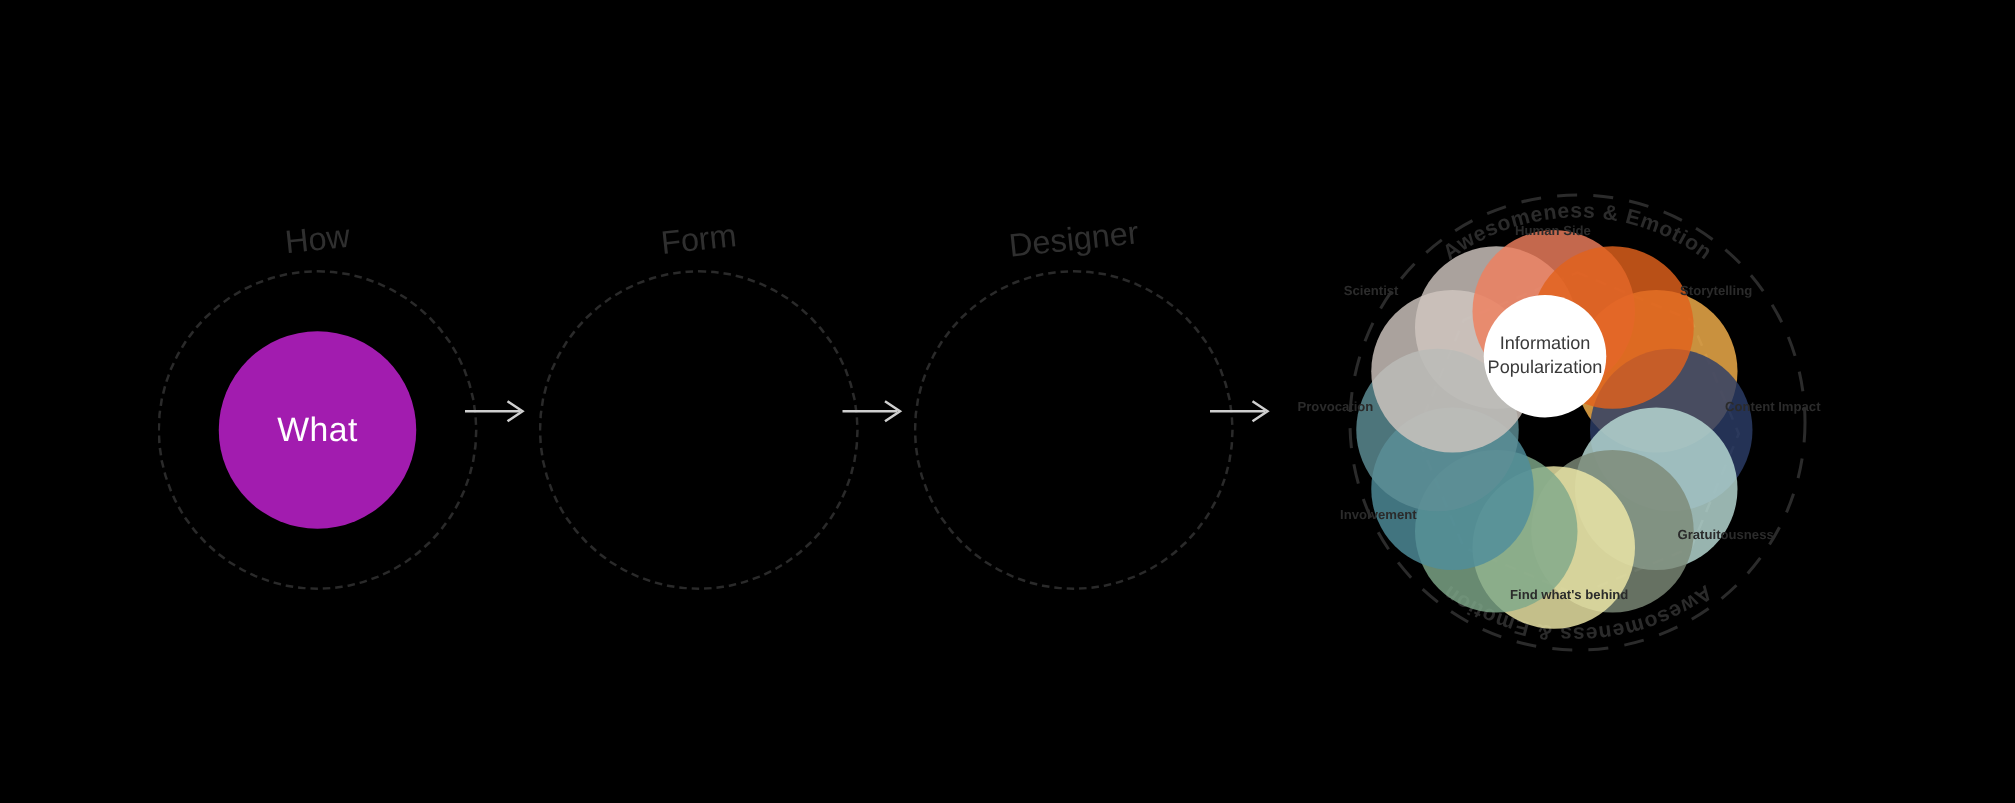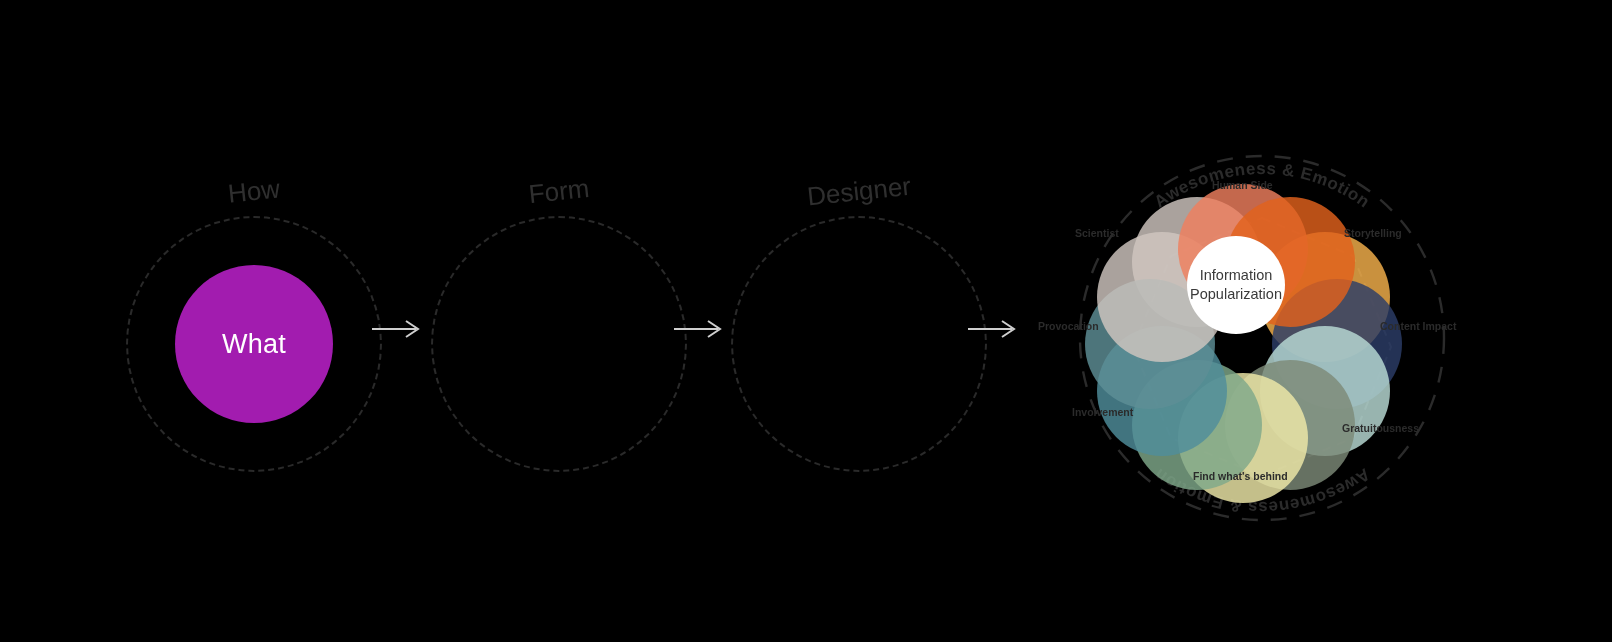--- a/index.html
+++ b/index.html
@@ -133,19 +133,19 @@
 
     <div class="core">
       <span>Information</span>
       <span>Popularization</span>
     </div>
 
     <div class="petal-label" style="left:200px;top:83px;text-align:right;">Human Side</div>
     <div class="petal-label" style="left:332px;top:131px;">Storytelling</div>
     <div class="petal-label" style="left:368px;top:224px;">Content Impact</div>
     <div class="petal-label" style="left:330px;top:326px;">Gratuitousness</div>
-    <div class="petal-label" style="left:181px;top:374px;">Find what's behind</div>
+    <div class="petal-label" style="left:196px;top:374px;">Find what's behind</div>
     <div class="petal-label" style="left:60px;top:310px;">Involvement</div>
     <div class="petal-label" style="left:26px;top:224px;">Provocation</div>
     <div class="petal-label" style="left:63px;top:131px;">Scientist</div>
 
   </div>
 </div>
 
 </body></html>

